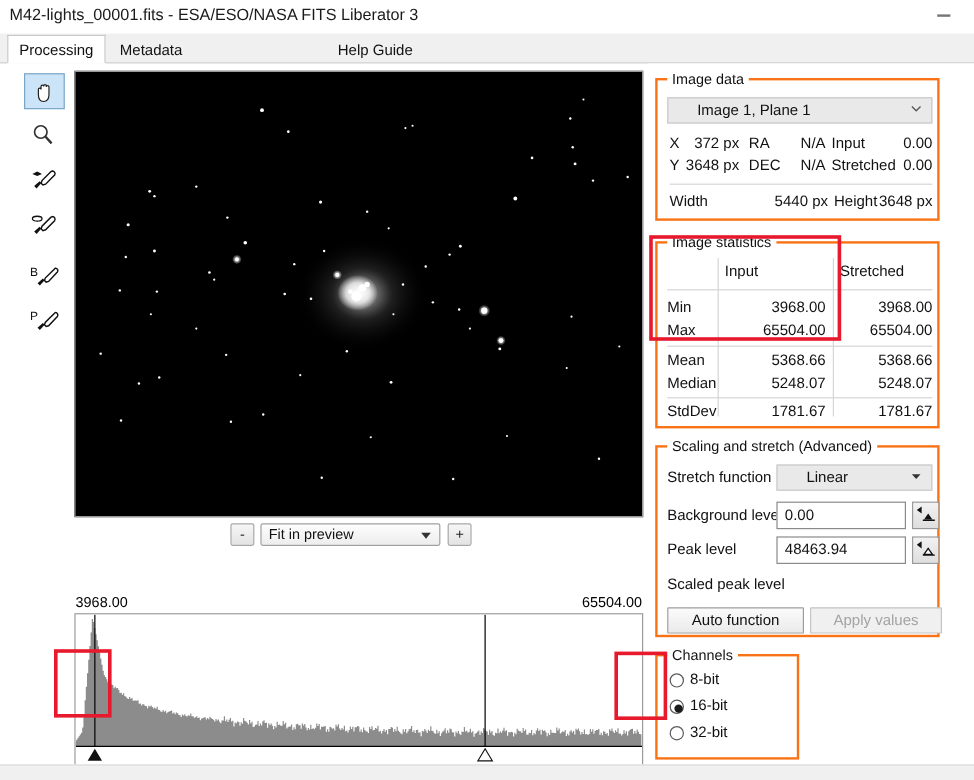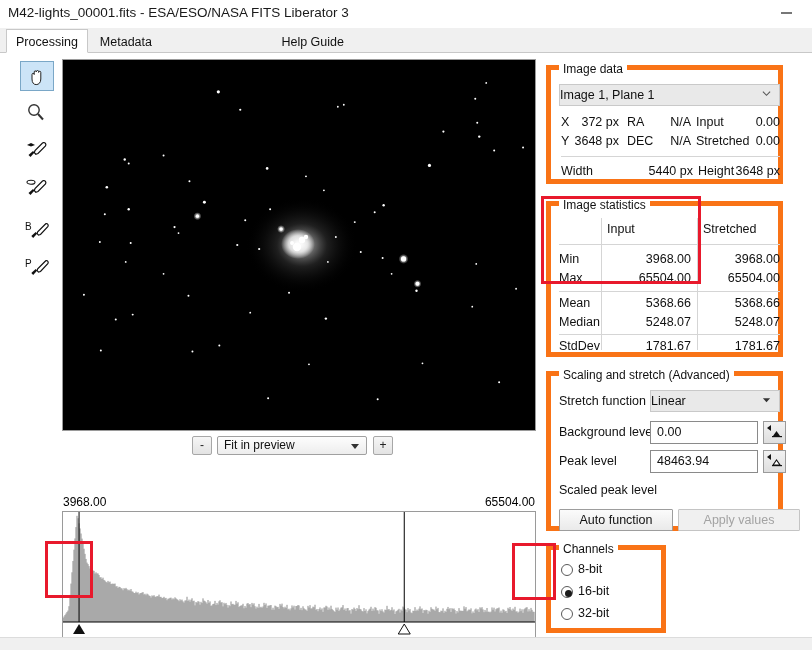--- a/index.html
+++ b/index.html
@@ -101,31 +101,31 @@
     border:1px solid #9a9a9a; background:#ffffff; overflow:hidden;
   }
   #hist-svg { position:absolute; left:0; top:0; }
   
   #rightpanel {
     position:absolute; left:540px; top:0; width:272px; height:597px;
     background:#ffffff;
   }
   .group {
     position:absolute;
-    border:5px solid #f97316;
+    border:2px solid #f97316;
     background:#ffffff;
   }
   .group > .legend {
     position:absolute; left:8px; top:-8px;
     background:#ffffff; padding:0 4px; font-size:12px; color:#111;
   }
   
   .combo {
     position:absolute; background:#e9e9e9; border:1px solid #c9c9c9;
-    font-size:12.5px; line-height:20px; padding-left:0; color:#111; cursor:default;
+    font-size:12.5px; line-height:20px; padding-left:24px; color:#111; cursor:default;
   }
   .combo .chev {
     position:absolute; right:8px; top:4px; width:9px; height:9px;
   }
   .txtbox {
     position:absolute; background:#fff; border:1px solid #8a8a8a;
     font-size:12.5px; line-height:20px; padding-left:6px; color:#111;
   }
   .btn {
     position:absolute; background:linear-gradient(#fbfbfb,#eaeaea);
@@ -437,21 +437,21 @@
         <svg width="21" height="21" viewBox="0 0 21 21">
           <polygon points="3,6 7,3 7,9" fill="#111"></polygon>
           <path d="M9 14 l3.5-5 3.5 5 Z" fill="#fff" stroke="#111" stroke-width="1.1"></path>
           <line x1="8" y1="14.6" x2="18" y2="14.6" stroke="#111" stroke-width="1.2"></line>
         </svg>
       </div>
 
       <div class="lbl" style="left:8px; top:107px;">Scaled peak level</div>
 
       <div class="btn" style="left:8px; top:133px; width:114px; height:22px; line-height:20px;">Auto function</div>
-      <div class="btn disabled" style="left:127px; top:133px; width:122px; height:22px; line-height:20px;">Apply values</div>
+      <div class="btn disabled" style="left:127px; top:133px; width:110px; height:22px; line-height:20px;">Apply values</div>
     </div>
 
     <div class="group" style="left:6px; top:492px; width:120px; height:88px;">
       <div class="legend">Channels</div>
       <div class="radio" style="left:10px; top:12px;">
         <span class="dot"></span>
         <span class="t">8-bit</span>
       </div>
       <div class="radio on" style="left:10px; top:34px;">
         <span class="dot"></span>

